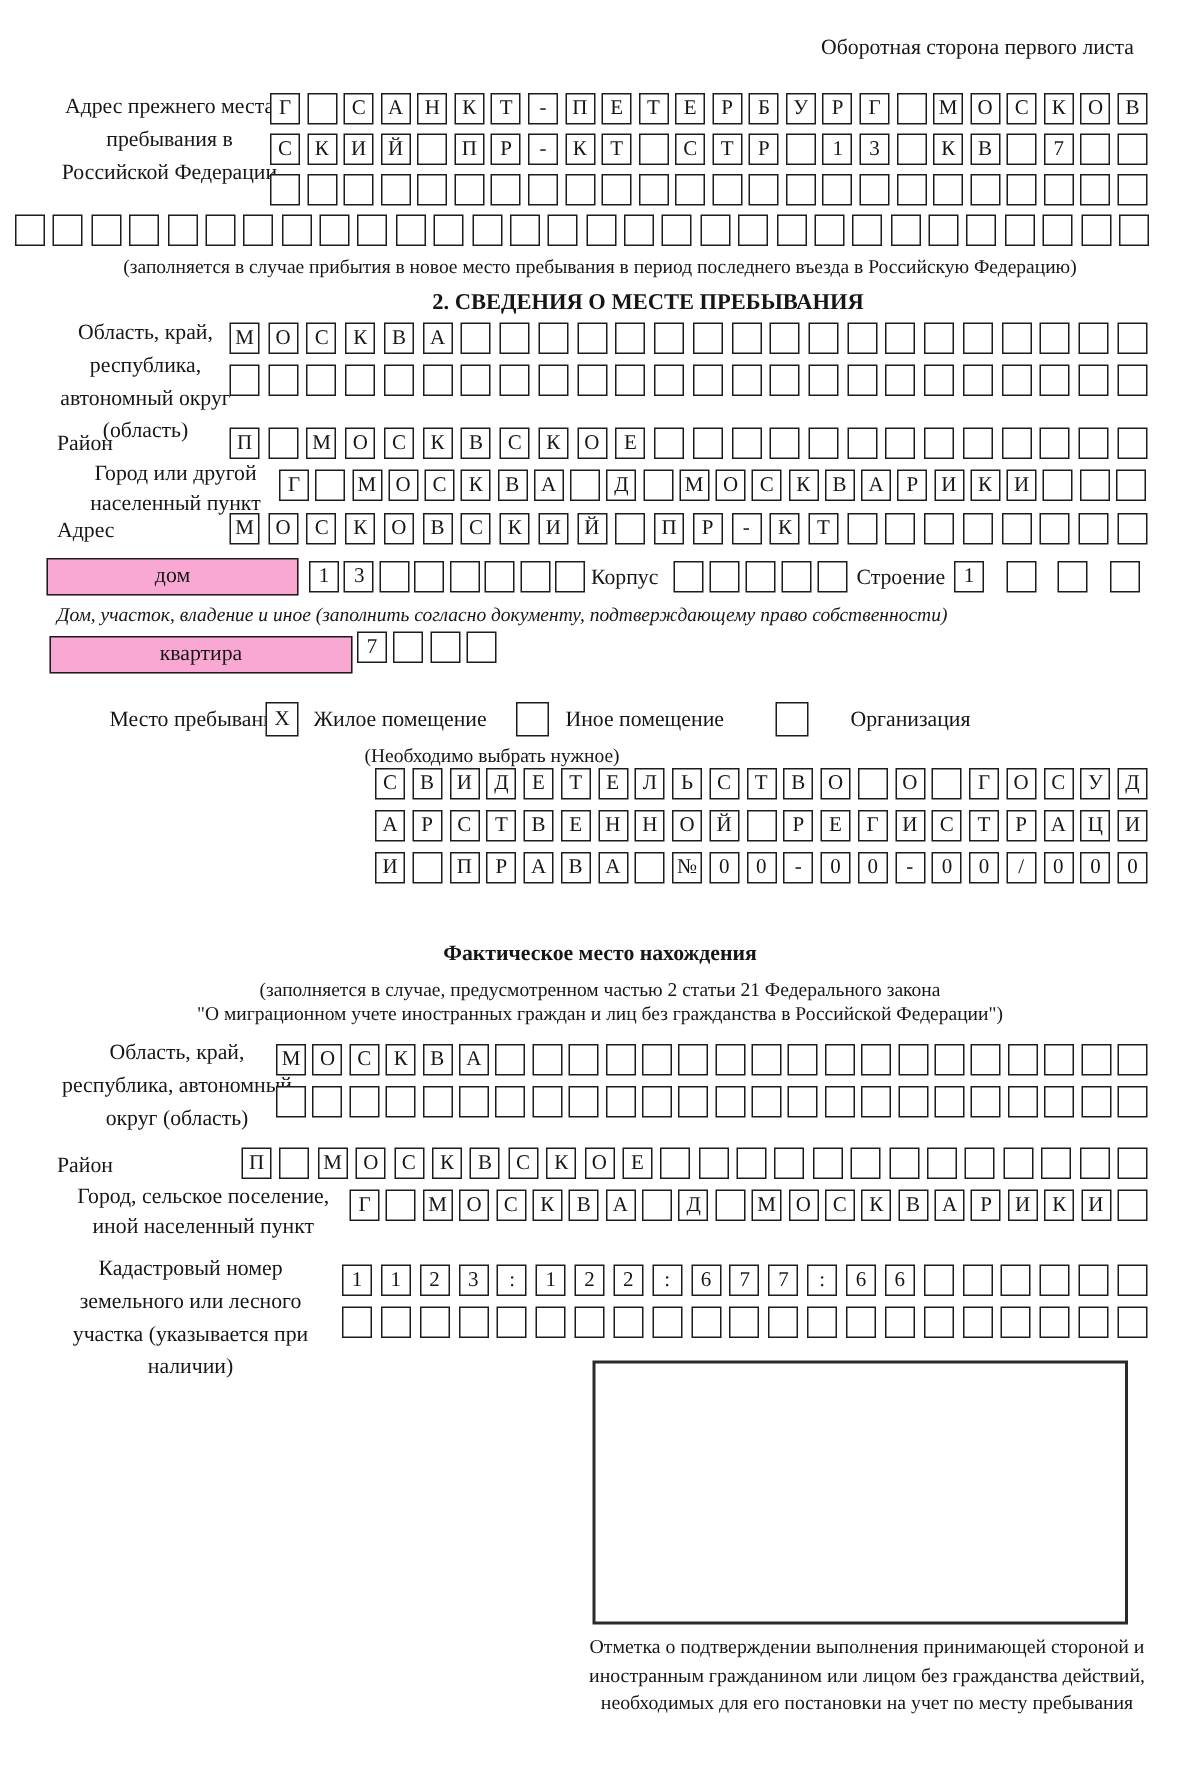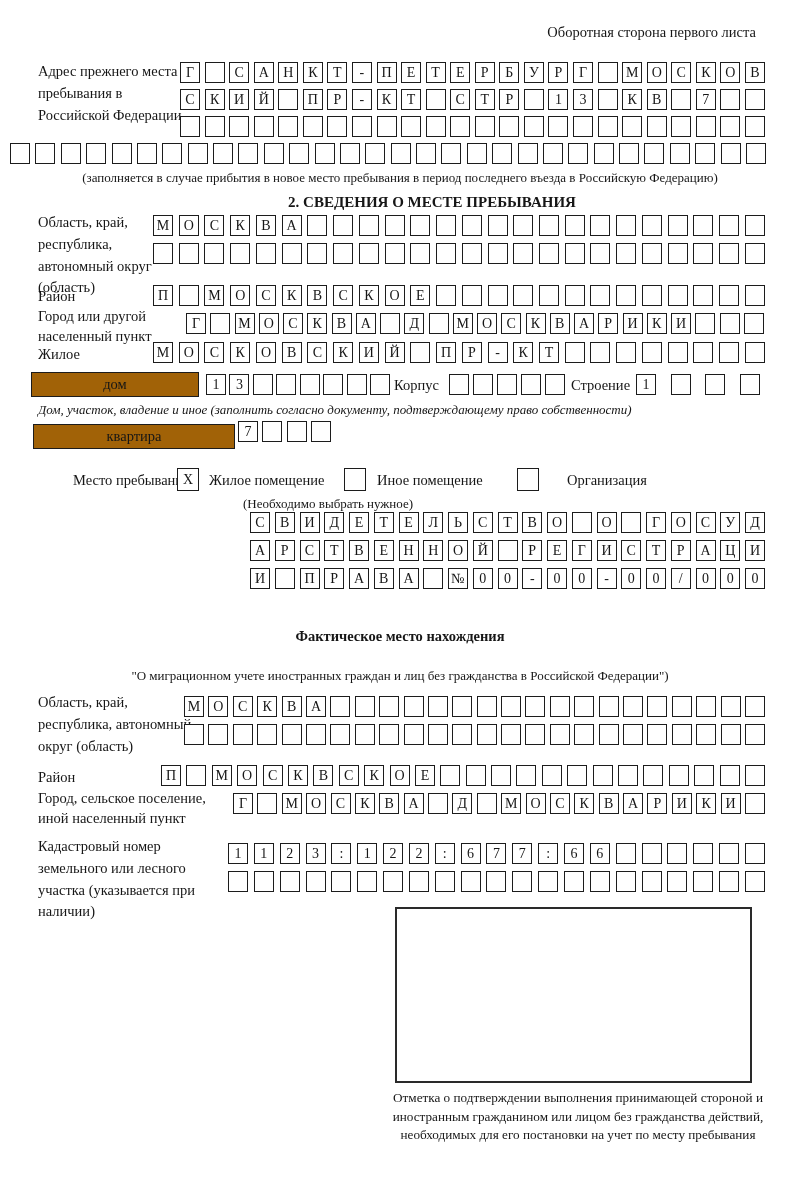--- a/index.html
+++ b/index.html
@@ -7,28 +7,28 @@
     position:relative; width:800px; height:1180px; background:#ffffff;
     font-family:"Liberation Serif", serif; color:#161616; overflow:hidden;
   }
   .row { position:absolute; display:flex; justify-content:space-between; }
   .cell {
     flex:0 0 20px; width:20px; height:21px; box-sizing:border-box;
     border:1.6px solid #1c1c1c; background:#fff;
     display:flex; align-items:center; justify-content:center;
     font-size:14px; line-height:1;
   }
-  .label { position:absolute; font-size:14.5px; line-height:1.5; }
+  .label { position:absolute; font-size:14.5px; line-height:1.5;text-align:center; }
   .note { position:absolute; font-size:13px; line-height:1.35; }
   .center { left:0; width:800px; text-align:center; }
   .b { font-weight:bold; }
   .widebox {
     position:absolute; box-sizing:border-box; border:1.8px solid #1c1c1c;
     display:flex; align-items:center; justify-content:center; font-size:14.5px;
-    background:#a16207;
+    background:#f9a8d4;
   }
   .cbx {
     position:absolute; width:22px; height:23px; box-sizing:border-box;
     border:1.8px solid #1c1c1c; background:#fff;
     display:flex; align-items:center; justify-content:center; font-size:14px;
   }
   .stampbox { position:absolute; box-sizing:border-box; border:2px solid #2a2a2a; background:#fff; }
 </style>
 </head>
 <body>
@@ -255,21 +255,21 @@
       <span class="cell">А</span>
       <span class="cell">Р</span>
       <span class="cell">И</span>
       <span class="cell">К</span>
       <span class="cell">И</span>
       <span class="cell"></span>
       <span class="cell"></span>
       <span class="cell"></span>
     </div>
 
-  <div class="label" style="left:38px; top:344px;">Жилое</div>
+  <div class="label" style="left:38px; top:344px;">Адрес</div>
   <div class="row" style="left:153px; top:342px; width:612px;">
       <span class="cell">М</span>
       <span class="cell">О</span>
       <span class="cell">С</span>
       <span class="cell">К</span>
       <span class="cell">О</span>
       <span class="cell">В</span>
       <span class="cell">С</span>
       <span class="cell">К</span>
       <span class="cell">И</span>
@@ -399,20 +399,21 @@
       <span class="cell">-</span>
       <span class="cell">0</span>
       <span class="cell">0</span>
       <span class="cell">/</span>
       <span class="cell">0</span>
       <span class="cell">0</span>
       <span class="cell">0</span>
     </div>
 
   <div class="label center b" style="top:626px; font-size:14.5px;">Фактическое место нахождения</div>
+  <div class="note center" style="top:651px;">(заполняется в случае, предусмотренном частью 2 статьи 21 Федерального закона</div>
   <div class="note center" style="top:667px;">"О миграционном учете иностранных граждан и лиц без гражданства в Российской Федерации")</div>
 
   <div class="label" style="left:38px; top:692px; width:160px;">Область, край, республика, автономный округ (область)</div>
   <div class="row" style="left:184px; top:696px; width:581px;">
       <span class="cell">М</span>
       <span class="cell">О</span>
       <span class="cell">С</span>
       <span class="cell">К</span>
       <span class="cell">В</span>
       <span class="cell">А</span>

